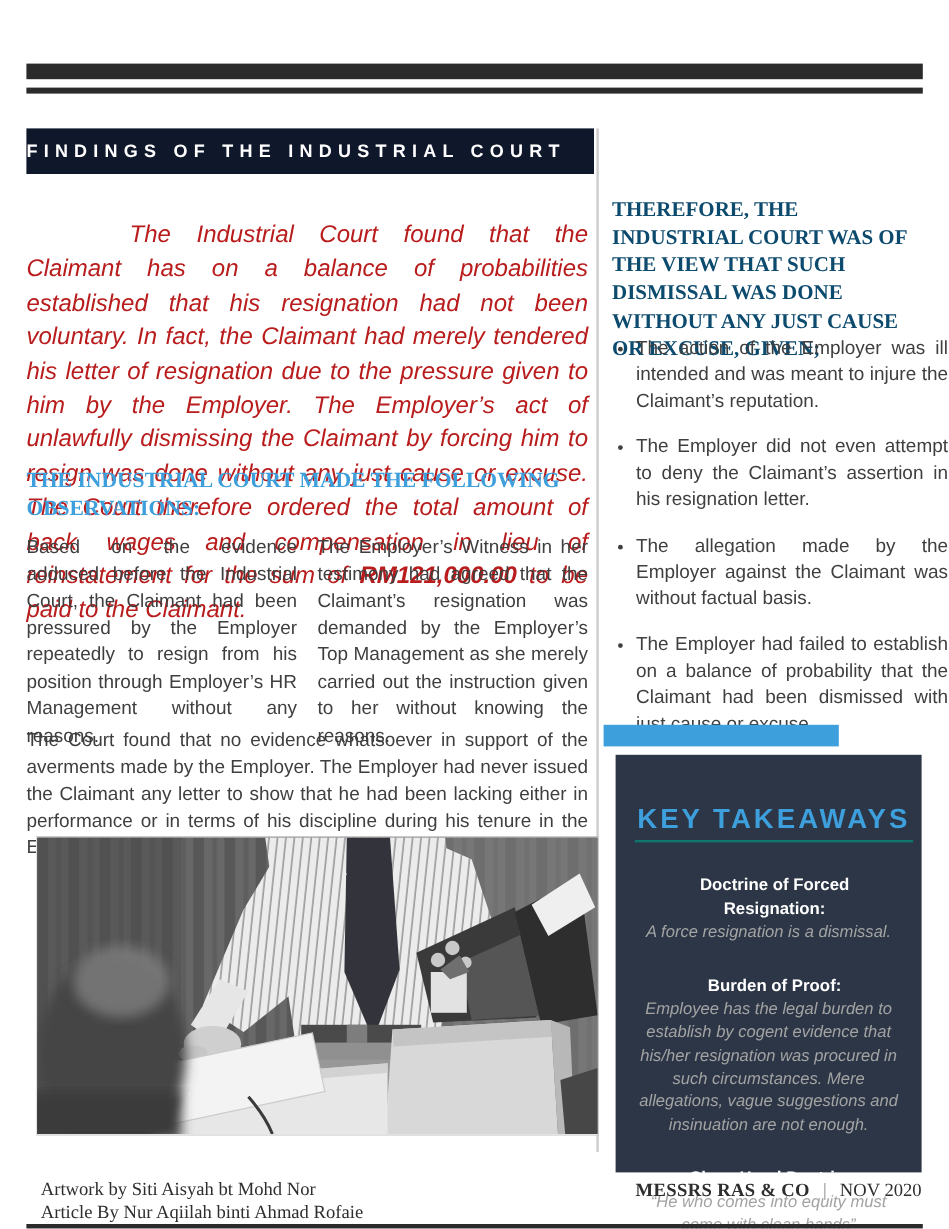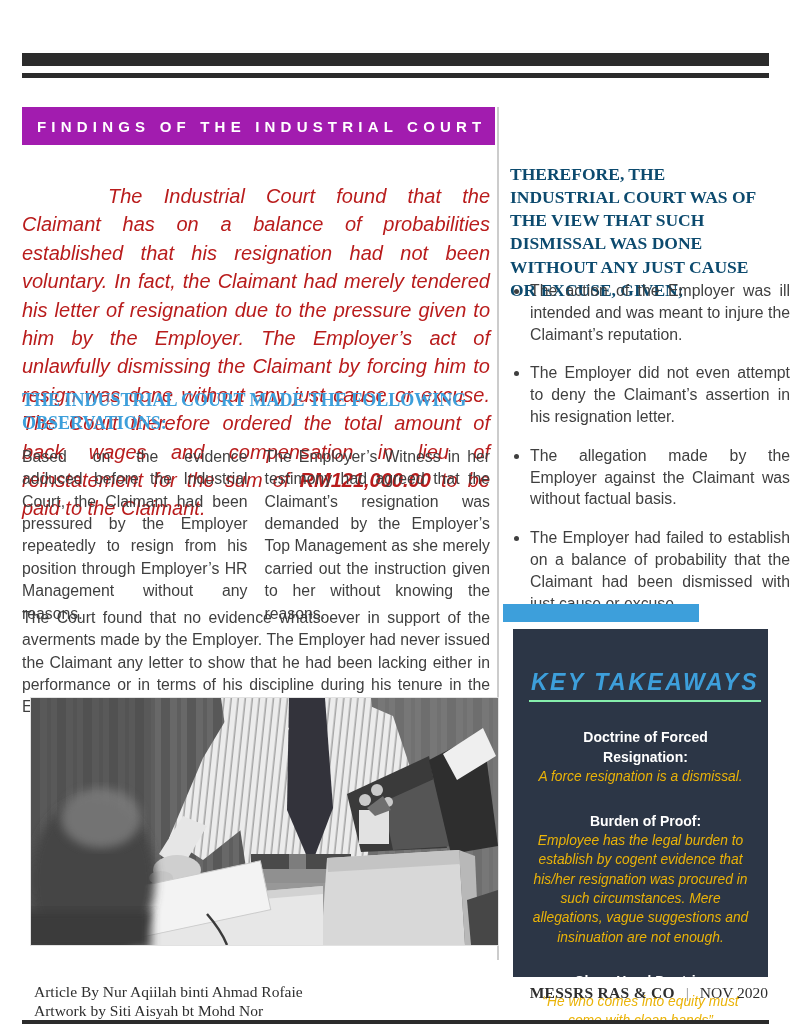--- a/index.html
+++ b/index.html
@@ -5,22 +5,22 @@
   html,body{margin:0;padding:0;background:#ffffff;}
   .page{position:relative;width:791px;height:1024px;background:#ffffff;overflow:hidden;
         font-family:"Liberation Sans",sans-serif;color:#3f3f3f;}
 
   
   .bar-thick{position:absolute;left:22px;top:53px;width:747px;height:13px;background:#2b2b2b;}
   .bar-thin{position:absolute;left:22px;top:73px;width:747px;height:5px;background:#2b2b2b;}
   .bar-bottom{position:absolute;left:22px;top:1020px;width:747px;height:4px;background:#2b2b2b;}
 
   
-  .banner{position:absolute;left:22px;top:107px;width:473px;height:38px;background:#a21caf;
-          display:flex;align-items:center;padding-left:15px;box-sizing:border-box;}
+  .banner{position:absolute;left:22px;top:107px;width:473px;height:38px;background:#0f172a;
+          display:flex;align-items:center;box-sizing:border-box;}
   .banner span{color:#ffffff;font-size:15px;font-weight:600;letter-spacing:5.2px;white-space:nowrap;}
 
   
   .divider-v{position:absolute;left:497px;top:107px;width:2px;height:853px;background:#cccccc;}
 
   
   .intro{position:absolute;left:22px;top:162px;width:468px;font-style:italic;font-size:20px;
          line-height:1.42;text-align:justify;text-indent:86px;color:#b91c1c;}
   .intro b{font-weight:bold;}
   .obs-heading{position:absolute;left:22px;top:374px;width:468px;
@@ -42,26 +42,26 @@
                 line-height:1.33;color:#0c4a6e;}
   .bullets{position:absolute;left:510px;top:268px;width:260px;margin:0;padding:0 0 0 20px;
            list-style:disc outside;}
   .bullets li{font-size:15.8px;line-height:1.38;text-align:justify;color:#3f3f3f;
               margin-bottom:17px;margin-top:12px;}
 
   .blue-bar{position:absolute;left:503px;top:604px;width:196px;height:18px;background:#3d9fdb;}
 
   .takeaways{position:absolute;left:513px;top:629px;width:255px;height:348px;background:#2c3646;
              box-sizing:border-box;padding:40px 16px 0 16px;text-align:center;}
-  .tk-title{display:inline-block;color:#3d9fdb;font-size:23px;font-weight:bold;font-style:italic;
-            letter-spacing:2.5px;border-bottom:2px solid #86efac;padding:0 2px 4px 2px;
+  .tk-title{display:inline-block;color:#3d9fdb;font-size:23px;font-weight:bold;
+            letter-spacing:2.5px;border-bottom:2px solid #0f766e;padding:0 2px 4px 2px;
             margin-bottom:26px;white-space:nowrap;}
   .tk-item{margin-bottom:25px;}
   .tk-label{color:#ffffff;font-weight:bold;font-size:14px;line-height:1.4;margin-left:10px;}
-  .tk-text{color:#eab308;font-style:italic;font-size:13.8px;line-height:1.4;}
+  .tk-text{color:#a3a3a3;font-style:italic;font-size:13.8px;line-height:1.4;}
 
   
   .footer-left{position:absolute;left:34px;top:982px;font-family:"Liberation Serif",serif;
                font-size:15.5px;line-height:1.25;color:#2e2e2e;}
   .footer-right{position:absolute;right:23px;top:984px;font-family:"Liberation Serif",serif;
                 font-size:15.5px;color:#2e2e2e;white-space:nowrap;}
   .footer-right .firm{font-weight:bold;letter-spacing:.3px;}
   .footer-right .sep{color:#8a8a8a;margin:0 7px;}
 </style>
 </head>
@@ -181,22 +181,22 @@
       <div class="tk-label">Burden of Proof:</div>
       <div class="tk-text">Employee has the legal burden to establish by cogent evidence that his/her resignation was procured in such circumstances. Mere allegations, vague suggestions and insinuation are not enough.</div>
     </div>
     <div class="tk-item">
       <div class="tk-label">Clean Hand Doctrine:</div>
       <div class="tk-text">“He who comes into equity must come with clean hands”</div>
     </div>
   </div>
 
   <div class="footer-left">
+    <div>Artwork by Siti Aisyah bt Mohd Nor</div>
     <div>Article By Nur Aqiilah binti Ahmad Rofaie</div>
-    <div>Artwork by Siti Aisyah bt Mohd Nor</div>
   </div>
 
   <div class="footer-right">
     <span class="firm">MESSRS RAS &amp; CO</span>
     <span class="sep">|</span>
     <span>NOV 2020</span>
   </div>
 
   <div class="bar-bottom"></div>
 

